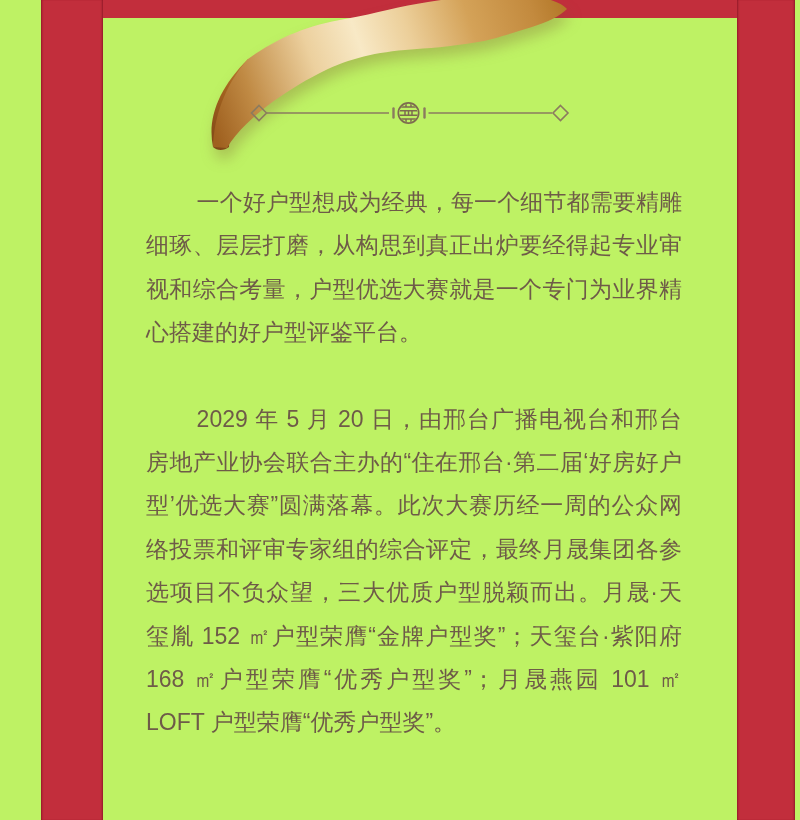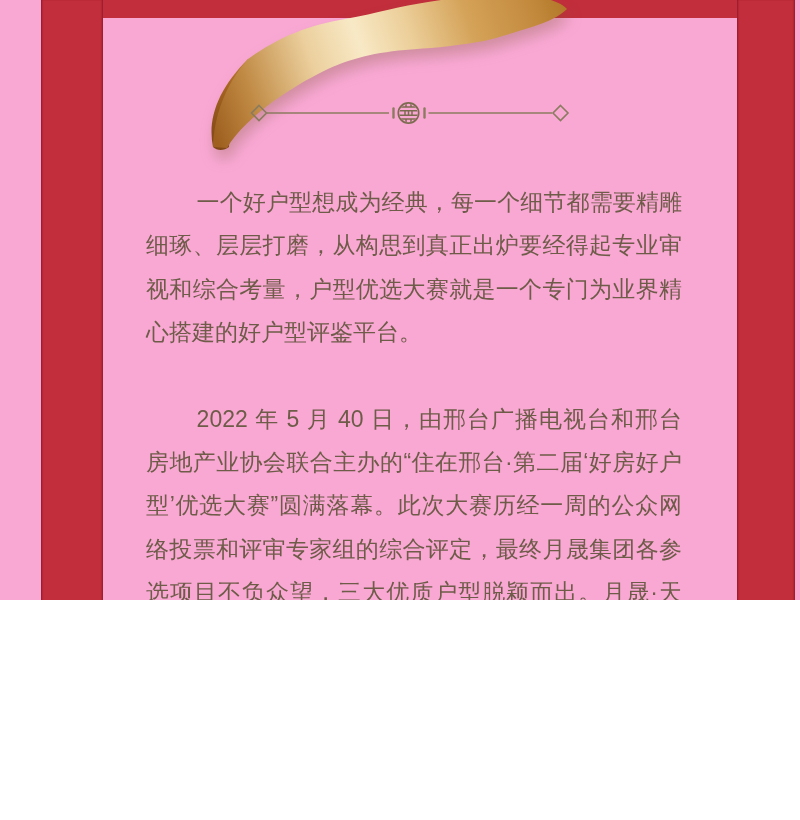--- a/index.html
+++ b/index.html
@@ -1,17 +1,17 @@
 <!DOCTYPE html>
 <html><head>
 <meta charset="utf-8">
 <style>
   html,body{margin:0;padding:0;}
   body{font-family:"Liberation Sans",sans-serif;background:#ffffff;}
-  .page{position:relative;width:800px;height:600px;background:#f9a8d4;overflow:hidden;}
+  .page{position:relative;width:800px;height:820px;background:#bef264;overflow:hidden;}
 
   
   .top-band{position:absolute;left:41px;top:0;width:754px;height:18px;background:#c22e3c;}
   .bar{position:absolute;top:0;height:820px;background:#c22e3c;
        box-shadow:inset 2px 0 2px -1px rgba(110,10,25,.55), inset -2px 0 2px -1px rgba(110,10,25,.55);}
   .bar-left{left:41px;width:62px;}
   .bar-right{left:737px;width:58px;}
 
   
   .ribbon{position:absolute;left:0;top:0;filter:drop-shadow(3px 9px 7px rgba(120,84,48,.30));}
@@ -97,16 +97,16 @@
       </g>
 
       <line stroke-width="2.4" stroke-linecap="round" x1="424.5" y1="15.5" x2="424.5" y2="24.5"></line>
       <line stroke-width="1.5" x1="428.5" y1="20" x2="552" y2="20"></line>
       <path stroke-width="1.6" d="M 560.5,12.5 L 568,20 L 560.5,27.5 L 553,20 Z"></path>
     </g>
   </svg>
 
   <div class="article">
     <p>一个好户型想成为经典，每一个细节都需要精雕细琢、层层打磨，从构思到真正出炉要经得起专业审视和综合考量，户型优选大赛就是一个专门为业界精心搭建的好户型评鉴平台。</p>
-    <p>2022 年 5 月 40 日，由邢台广播电视台和邢台房地产业协会联合主办的“住在邢台·第二届‘好房好户型’优选大赛”圆满落幕。此次大赛历经一周的公众网络投票和评审专家组的综合评定，最终月晟集团各参选项目不负众望，三大优质户型脱颖而出。月晟·天玺胤 152 ㎡户型荣膺“金牌户型奖”；天玺台·紫阳府 168 ㎡户型荣膺“优秀户型奖”；月晟燕园 101 ㎡ LOFT 户型荣膺“优秀户型奖”。</p>
+    <p>2029 年 5 月 20 日，由邢台广播电视台和邢台房地产业协会联合主办的“住在邢台·第二届‘好房好户型’优选大赛”圆满落幕。此次大赛历经一周的公众网络投票和评审专家组的综合评定，最终月晟集团各参选项目不负众望，三大优质户型脱颖而出。月晟·天玺胤 152 ㎡户型荣膺“金牌户型奖”；天玺台·紫阳府 168 ㎡户型荣膺“优秀户型奖”；月晟燕园 101 ㎡ LOFT 户型荣膺“优秀户型奖”。</p>
   </div>
 
 </div>
 
 </body></html>

